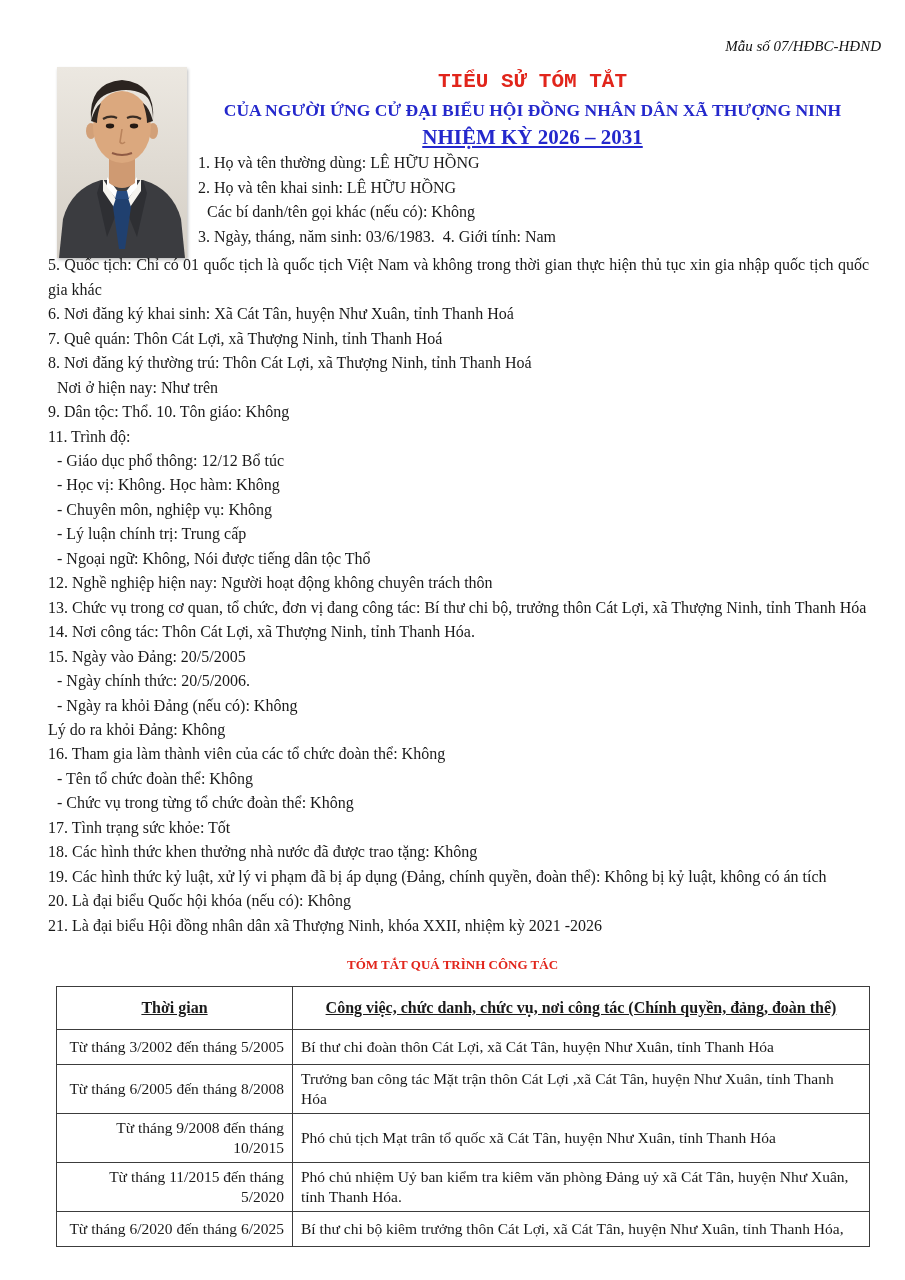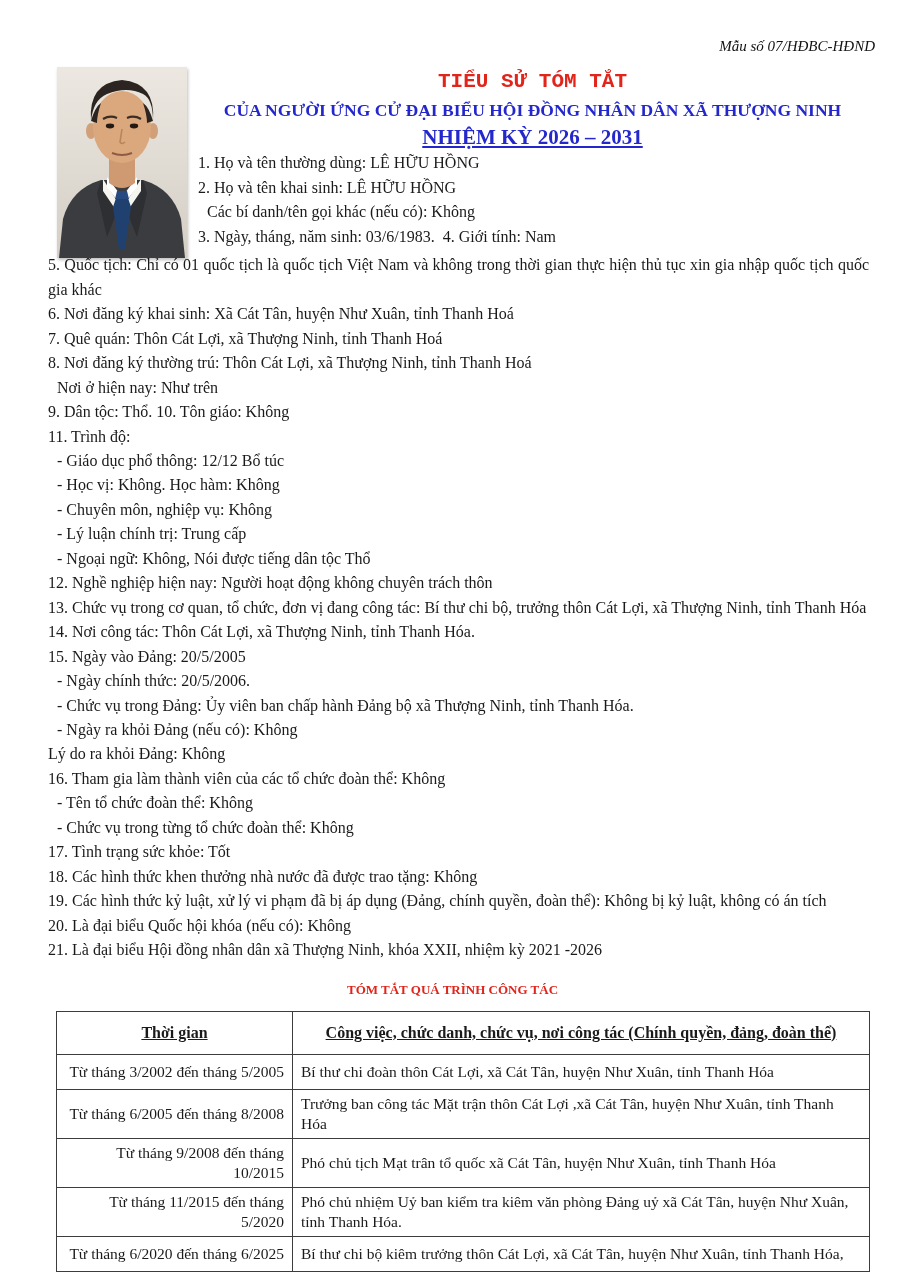--- a/index.html
+++ b/index.html
@@ -7,21 +7,21 @@
     position:relative;
     width:905px;height:1280px;
     background:#ffffff;
     font-family:"Liberation Serif","DejaVu Serif",serif;
     font-size:16px;color:#1a1a1a;
     overflow:hidden;
   }
   .form-label{
     padding-top:38px;
     text-align:right;
-    padding-right:30px;
+    padding-right:24px;
     font-style:italic;
     font-size:15px;
     color:#111;
   }
   
   .photo{
     position:absolute;left:57px;top:67px;
     width:130px;height:191px;
     box-shadow:1px 2px 3px rgba(0,0,0,.25);
     background:#e7e3dc;
@@ -166,21 +166,20 @@
       <div class="line indent">- Giáo dục phổ thông: 12/12 Bổ túc</div>
       <div class="line indent">- Học vị: Không. Học hàm: Không</div>
       <div class="line indent">- Chuyên môn, nghiệp vụ: Không</div>
       <div class="line indent">- Lý luận chính trị: Trung cấp</div>
       <div class="line indent">- Ngoại ngữ: Không, Nói được tiếng dân tộc Thổ</div>
       <div class="line">12. Nghề nghiệp hiện nay: Người hoạt động không chuyên trách thôn</div>
       <div class="line">13. Chức vụ trong cơ quan, tổ chức, đơn vị đang công tác: Bí thư chi bộ, trưởng thôn Cát Lợi, xã Thượng Ninh, tỉnh Thanh Hóa</div>
       <div class="line">14. Nơi công tác: Thôn Cát Lợi, xã Thượng Ninh, tỉnh Thanh Hóa.</div>
       <div class="line">15. Ngày vào Đảng: 20/5/2005</div>
       <div class="line indent">- Ngày chính thức: 20/5/2006.</div>
-      <div class="line indent">- Chức vụ trong Đảng: Ủy viên ban chấp hành Đảng bộ xã Thượng Ninh, tỉnh Thanh Hóa.</div>
       <div class="line indent">- Ngày ra khỏi Đảng (nếu có): Không</div>
       <div class="line">Lý do ra khỏi Đảng: Không</div>
       <div class="line">16. Tham gia làm thành viên của các tổ chức đoàn thể: Không</div>
       <div class="line indent">- Tên tổ chức đoàn thể: Không</div>
       <div class="line indent">- Chức vụ trong từng tổ chức đoàn thể: Không</div>
       <div class="line">17. Tình trạng sức khỏe: Tốt</div>
       <div class="line">18. Các hình thức khen thưởng nhà nước đã được trao tặng: Không</div>
       <div class="line">19. Các hình thức kỷ luật, xử lý vi phạm đã bị áp dụng (Đảng, chính quyền, đoàn thể): Không bị kỷ luật, không có án tích</div>
       <div class="line">20. Là đại biểu Quốc hội khóa (nếu có): Không</div>
       <div class="line">21. Là đại biểu Hội đồng nhân dân xã Thượng Ninh, khóa XXII, nhiệm kỳ 2021 -2026</div>

